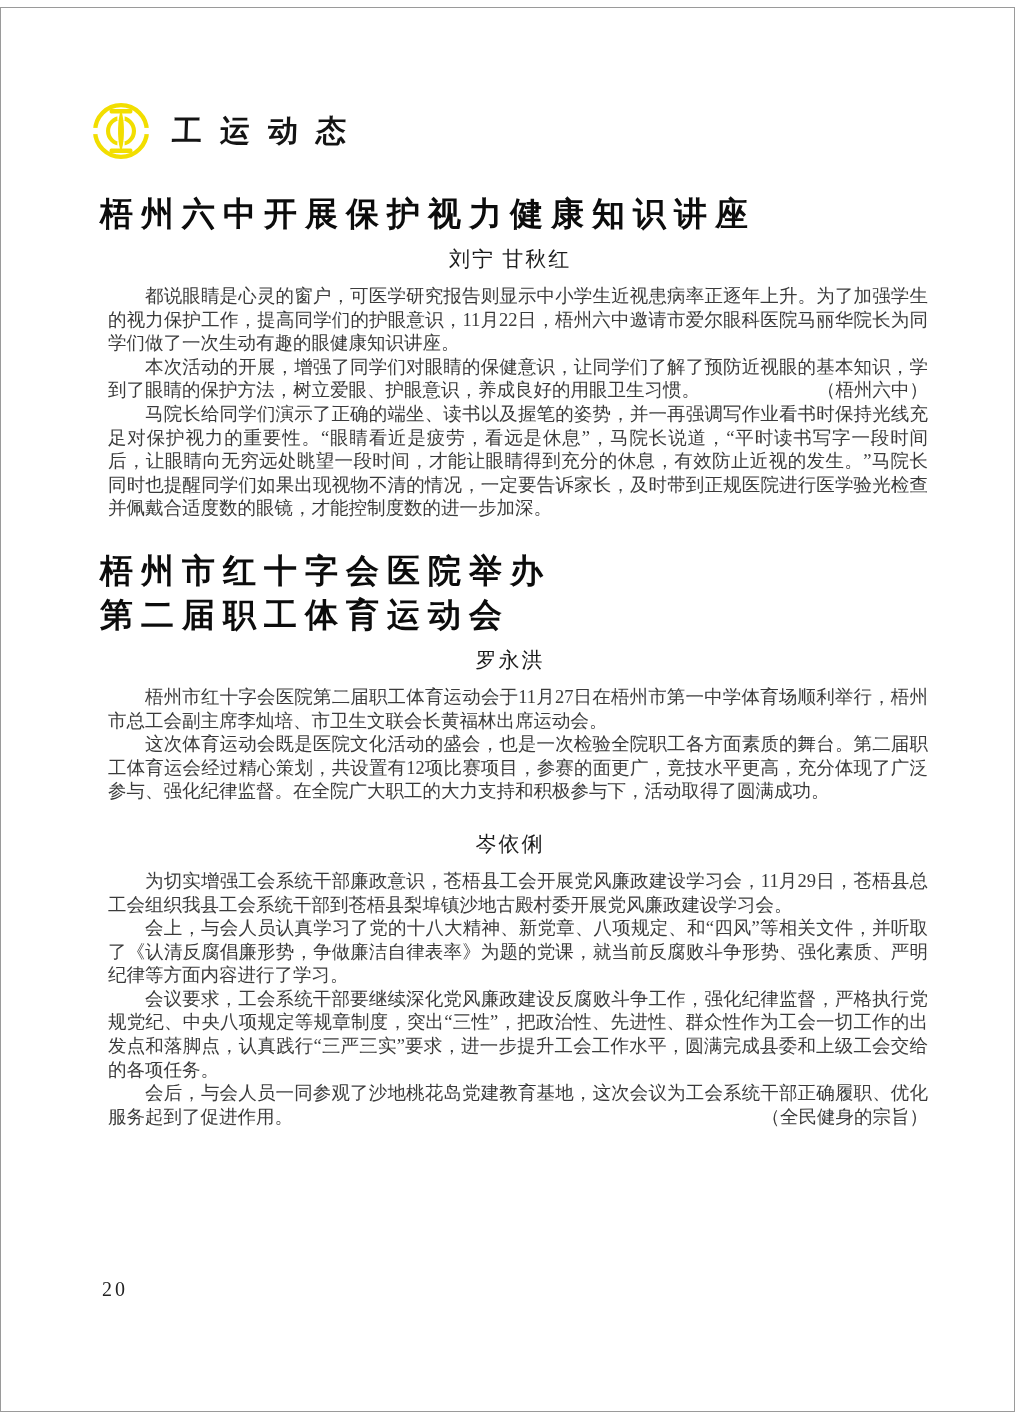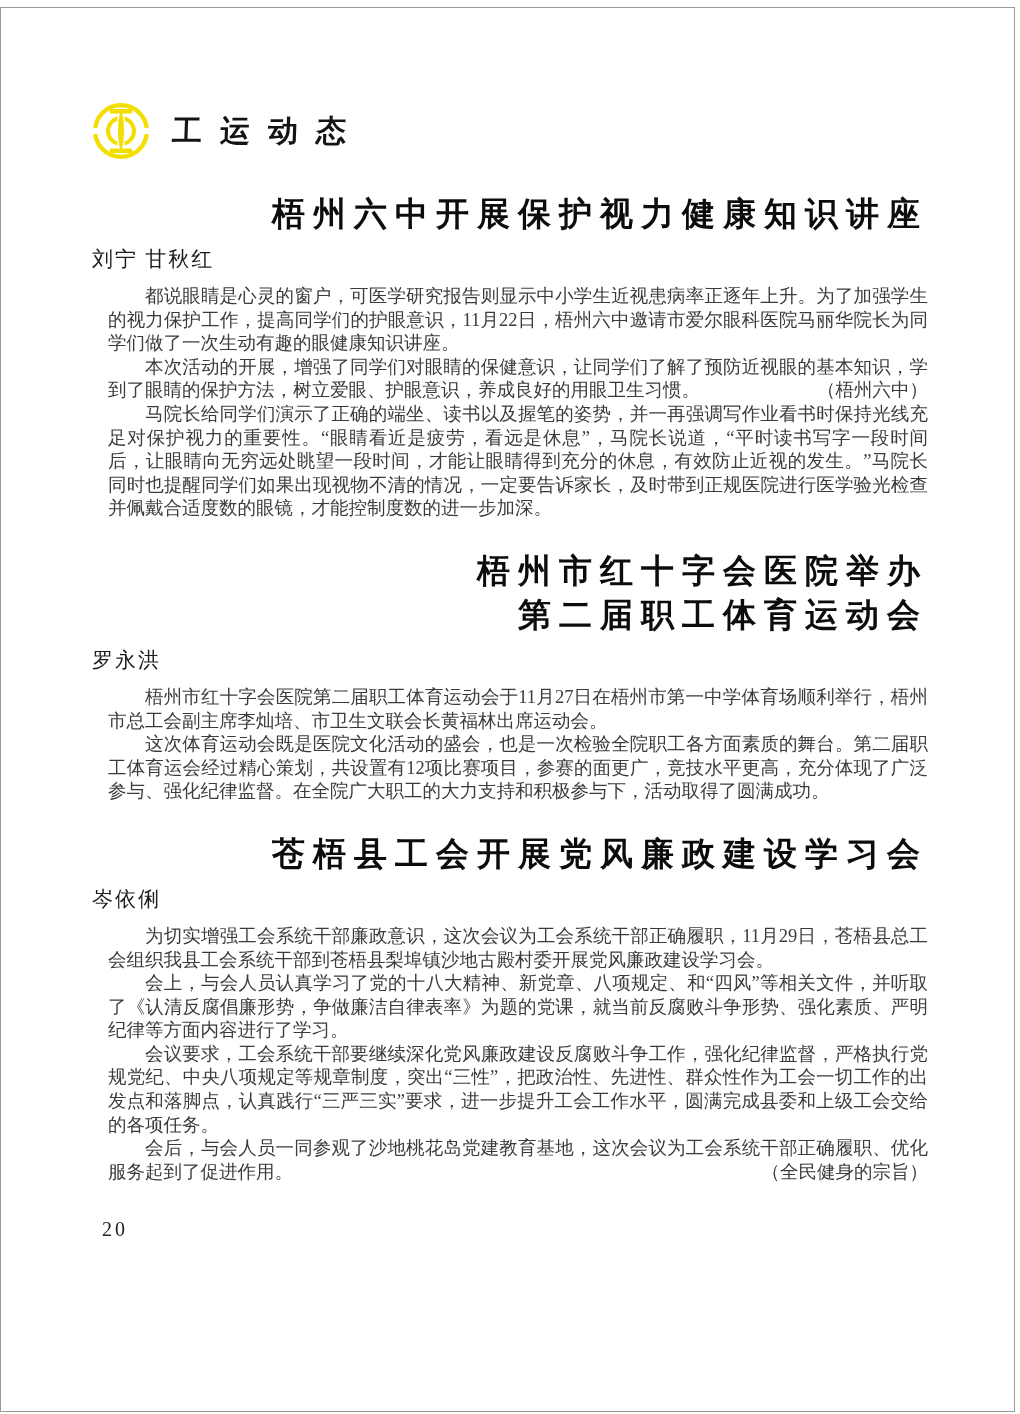--- a/index.html
+++ b/index.html
@@ -27,40 +27,40 @@
     font-size:30px;font-weight:bold;letter-spacing:18px;
     color:#141414;
     font-family:"DejaVu Serif","Liberation Serif",serif;
     white-space:nowrap;
     padding-left:6px;
     transform:skewX(-2deg);
   }
   .article{margin-top:28px;}
   .article:first-of-type{margin-top:32px;}
   .article-title{
-    margin:0;text-align:right;
+    margin:0;text-align:left;
     font-size:33px;line-height:44px;font-weight:900;
     letter-spacing:8px;text-indent:8px;
     color:#0c0c0c;
     font-family:"DejaVu Serif","Liberation Serif",serif;
   }
   .article-authors{
-    font-size:21px;line-height:25px;
+    text-align:center;font-size:21px;line-height:25px;
     margin-top:11px;letter-spacing:2px;color:#1c1c1c;
   }
   .article-body{margin-top:13px;margin-left:16px;}
   .article-body p{
     margin:0;
     font-size:18.5px;line-height:23.6px;
     text-align:justify;text-indent:2em;
     color:#3b3b3b;
   }
   .attribution{float:right;color:#3b3b3b;}
   .page-number{
-    position:absolute;left:102px;top:1218px;
+    position:absolute;left:102px;top:1278px;
     font-size:20px;letter-spacing:3px;color:#222;
   }
 </style>
 </head>
 <body>
 
 <div class="page">
   <div class="frame"></div>
 
   <div class="content">
@@ -106,26 +106,23 @@
             <div>第二届职工体育运动会</div>
           </h2>
     <div class="article-authors">罗永洪</div>
     <div class="article-body">
             <p>梧州市红十字会医院第二届职工体育运动会于11月27日在梧州市第一中学体育场顺利举行，梧州市总工会副主席李灿培、市卫生文联会长黄福林出席运动会。</p>
             <p>这次体育运动会既是医院文化活动的盛会，也是一次检验全院职工各方面素质的舞台。第二届职工体育运会经过精心策划，共设置有12项比赛项目，参赛的面更广，竞技水平更高，充分体现了广泛参与、强化纪律监督。在全院广大职工的大力支持和积极参与下，活动取得了圆满成功。</p>
           </div>
   </section>
 
   <section class="article">
-    <h2 class="article-title">
-            <div>苍梧县工会开展党风廉政建设学习会</div>
-          </h2>
     <div class="article-authors">岑依俐</div>
     <div class="article-body">
-            <p>为切实增强工会系统干部廉政意识，这次会议为工会系统干部正确履职，11月29日，苍梧县总工会组织我县工会系统干部到苍梧县梨埠镇沙地古殿村委开展党风廉政建设学习会。</p>
+            <p>为切实增强工会系统干部廉政意识，苍梧县工会开展党风廉政建设学习会，11月29日，苍梧县总工会组织我县工会系统干部到苍梧县梨埠镇沙地古殿村委开展党风廉政建设学习会。</p>
             <p>会上，与会人员认真学习了党的十八大精神、新党章、八项规定、和“四风”等相关文件，并听取了《认清反腐倡廉形势，争做廉洁自律表率》为题的党课，就当前反腐败斗争形势、强化素质、严明纪律等方面内容进行了学习。</p>
             <p>会议要求，工会系统干部要继续深化党风廉政建设反腐败斗争工作，强化纪律监督，严格执行党规党纪、中央八项规定等规章制度，突出“三性”，把政治性、先进性、群众性作为工会一切工作的出发点和落脚点，认真践行“三严三实”要求，进一步提升工会工作水平，圆满完成县委和上级工会交给的各项任务。</p>
             <p>会后，与会人员一同参观了沙地桃花岛党建教育基地，这次会议为工会系统干部正确履职、优化服务起到了促进作用。<span class="attribution">（全民健身的宗旨）</span></p>
           </div>
   </section>
 </main>
 
   </div>
 
   <div class="page-number">20</div>

